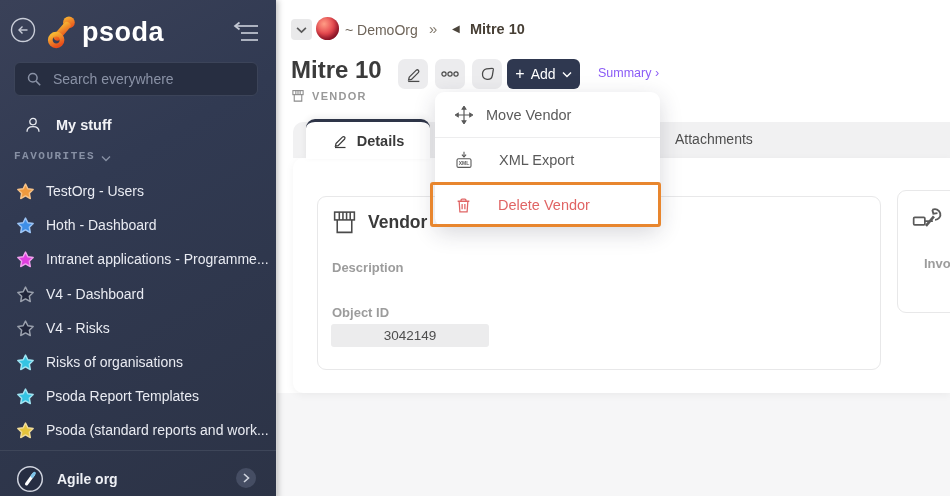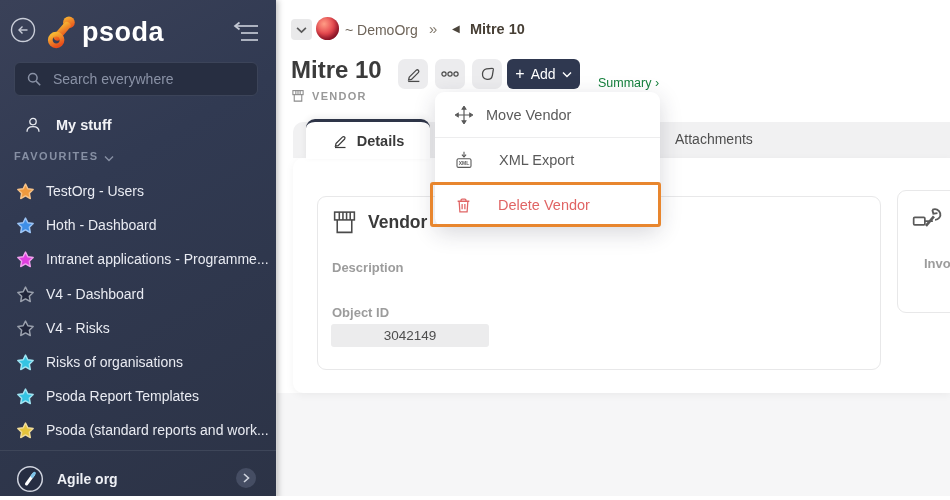--- a/index.html
+++ b/index.html
@@ -18,21 +18,21 @@
   .collapse-btn { left:230px; top:21px; width:32px; height:22px; cursor:pointer; }
   .search-box { left:14px; top:62px; width:244px; height:34px; }
   .search-box input { width:100%; height:100%; background:#272e41; border:1px solid #3c4459;
     border-radius:6px; color:#cfd3de; font-size:14px; padding:0 10px 0 38px;
     font-family:"Liberation Sans", sans-serif; outline:none; }
   .search-box input::placeholder { color:#8a92a6; }
   .search-icon { position:absolute; left:12px; top:9px; width:16px; height:16px; pointer-events:none; }
   .mystuff { left:14px; top:110px; width:248px; height:30px; display:flex; align-items:center; gap:14px;
     padding-left:10px; cursor:pointer; }
   .mystuff-label { color:#f2f3f7; font-size:14.5px; font-weight:600; }
-  .fav-header { left:14px; top:150px; display:flex; align-items:flex-end; gap:6px; cursor:pointer; }
+  .fav-header { left:14px; top:150px; display:flex; align-items:flex-end; gap:6px; cursor:pointer;font-family:Liberation Mono, monospace; }
   .fav-header-label { color:#8790a4; font-size:11px; font-weight:700; letter-spacing:1.5px; }
   .fav-row { left:0; width:276px; height:34px; display:flex; align-items:center; gap:12px;
     padding-left:17px; cursor:pointer; }
   .fav-row svg { flex:0 0 auto; }
   .fav-label { color:#e9ebf2; font-size:14px; white-space:nowrap; overflow:hidden; }
   .side-divider { left:0; top:450px; width:276px; height:1px; background:#3e4659; }
   .org-row { left:0; top:458px; width:276px; height:42px; display:flex; align-items:center; cursor:pointer; }
   .org-icon { margin-left:16px; }
   .org-label { margin-left:13px; color:#eef0f5; font-size:14px; font-weight:600; }
   .org-chevron { position:absolute; left:236px; top:10px; }
@@ -49,21 +49,21 @@
   .crumb-back { left:452px; top:23px; font-size:10px; color:#4b443b; cursor:pointer; }
   .crumb-current { left:470px; top:21px; font-size:14.5px; font-weight:700; color:#473f35; }
   .page-title { left:291px; top:56px; font-size:24px; font-weight:800; color:#3b3b3b; }
   .tool-btn { top:59px; width:30px; height:30px; background:#ececee; border-radius:7px;
     display:flex; align-items:center; justify-content:center; cursor:pointer; }
   .btn-edit { left:398px; } .btn-more { left:435px; } .btn-tag { left:472px; }
   .btn-add { left:507px; top:59px; width:73px; height:30px; background:#2f3850; border-radius:6px;
     display:flex; align-items:center; justify-content:center; gap:6px; color:#ffffff; cursor:pointer; }
   .btn-add .plus { font-size:16px; font-weight:400; margin-top:-1px; }
   .btn-add .add-label { font-size:14px; }
-  .summary-link { left:598px; top:76px; font-size:12.5px; color:#15803d; cursor:pointer; }
+  .summary-link { left:598px; top:66px; font-size:12.5px; color:#8b5cf6; cursor:pointer; }
   .type-row { left:291px; top:89px; display:flex; align-items:center; gap:7px; }
   .type-label { font-size:11px; font-weight:700; letter-spacing:1.3px; color:#989898; }
 
   
   .tab-strip { left:293px; top:122px; width:657px; height:36px; background:#f1f1f2;
     border-top-left-radius:10px; z-index:1; }
   .content-panel { left:293px; top:158px; width:657px; height:235px; background:#ffffff;
     border-radius:10px 0 0 10px; box-shadow:0 2px 8px rgba(0,0,0,.05); z-index:1; }
   .details-tab { left:306px; top:119px; width:124px; height:40px; background:#ffffff;
     border-top:3px solid #2e3548; border-radius:9px 9px 0 0; z-index:2;

